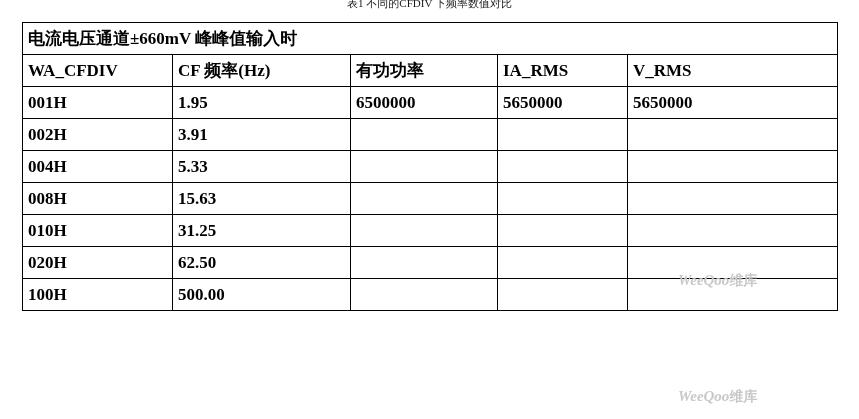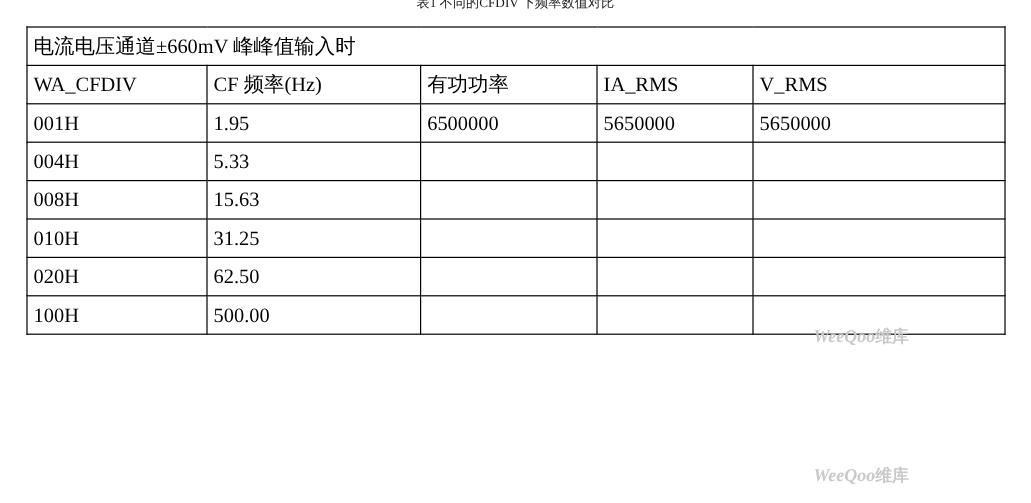--- a/index.html
+++ b/index.html
@@ -43,21 +43,21 @@
     border-collapse: collapse;
     table-layout: fixed;
     width: 815px;
     background: #ffffff;
   }
   table.data td {
     border: 1px solid #000000;
     height: 31px;
     padding: 0 5px;
     font-size: 17px;
-    font-weight: normal;
+    font-weight: bold;
     font-family: "Liberation Serif", serif;
     color: #000000;
     vertical-align: middle;
     white-space: nowrap;
     overflow: hidden;
   }
   td.title-cell {
     height: 30px;
     font-size: 17px;
   }
@@ -115,20 +115,27 @@
           <td>V_RMS</td>
         </tr>
         <tr>
           <td>001H</td>
           <td>1.95</td>
           <td>6500000</td>
           <td>5650000</td>
           <td>5650000</td>
         </tr>
         <tr>
+          <td>002H</td>
+          <td>3.91</td>
+          <td></td>
+          <td></td>
+          <td></td>
+        </tr>
+        <tr>
           <td>004H</td>
           <td>5.33</td>
           <td></td>
           <td></td>
           <td></td>
         </tr>
         <tr>
           <td>008H</td>
           <td>15.63</td>
           <td></td>

